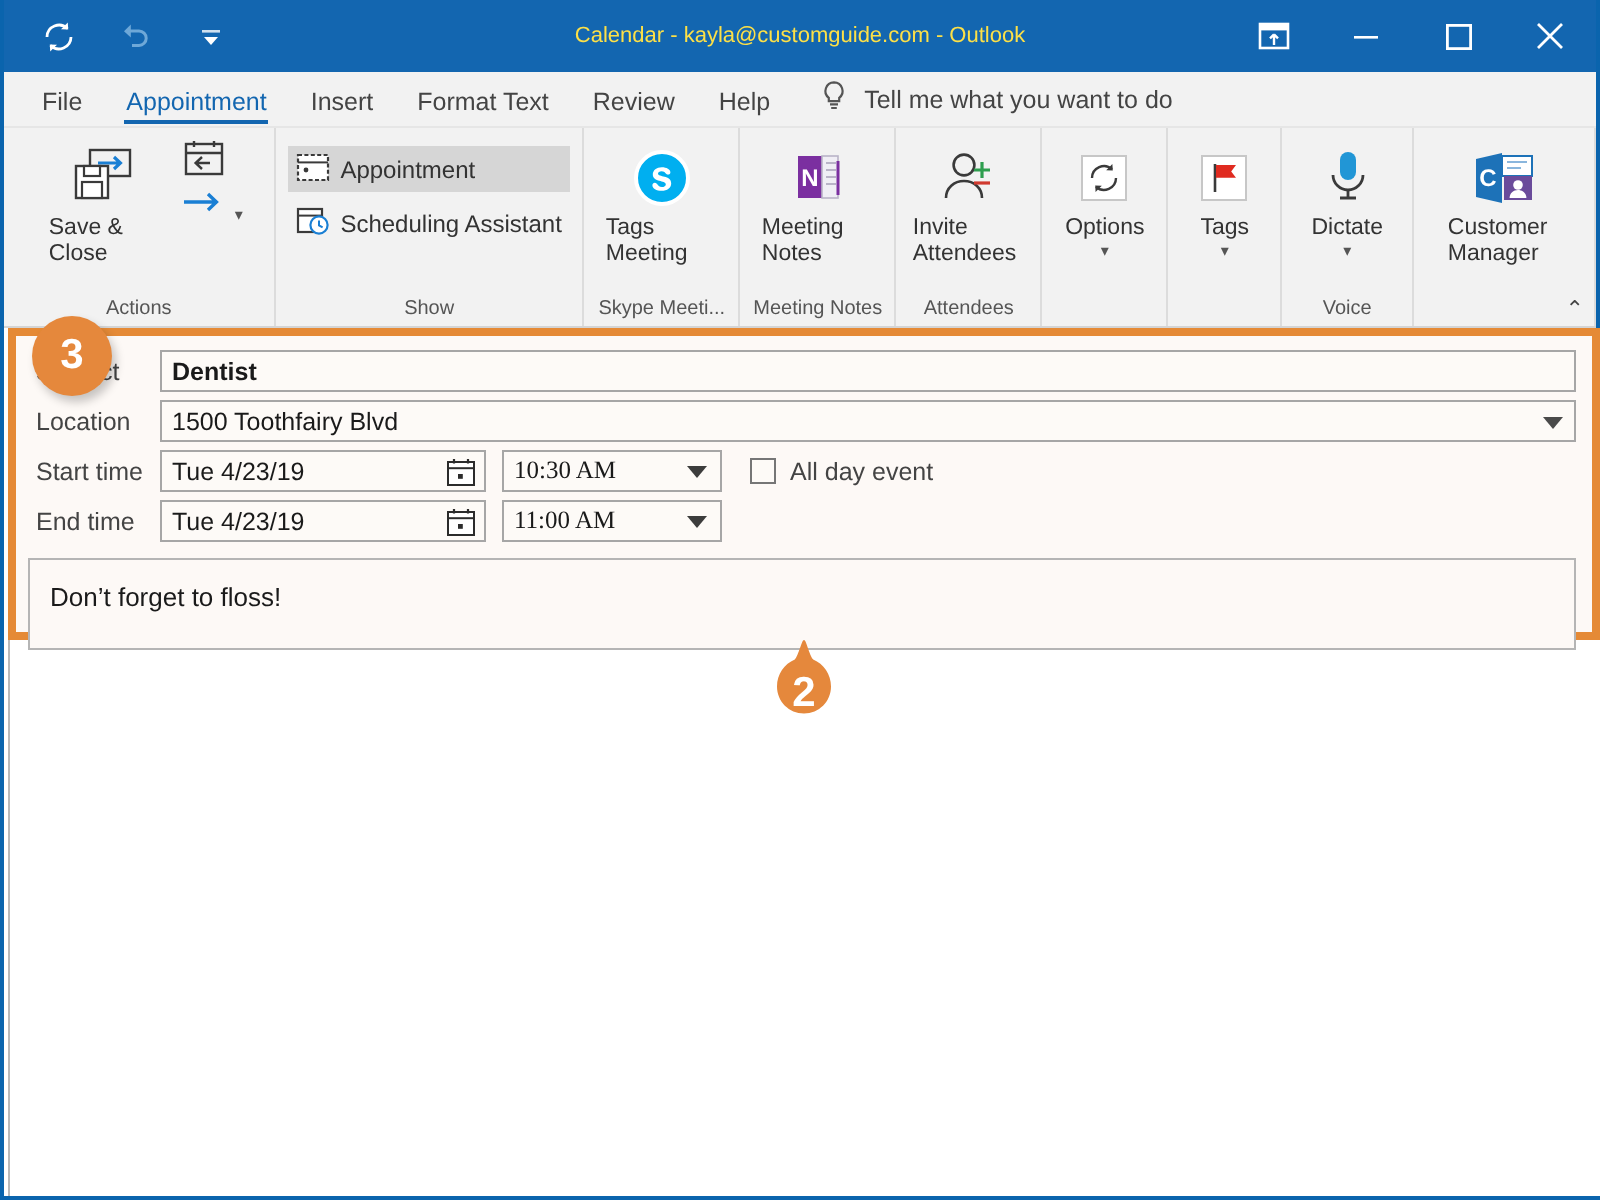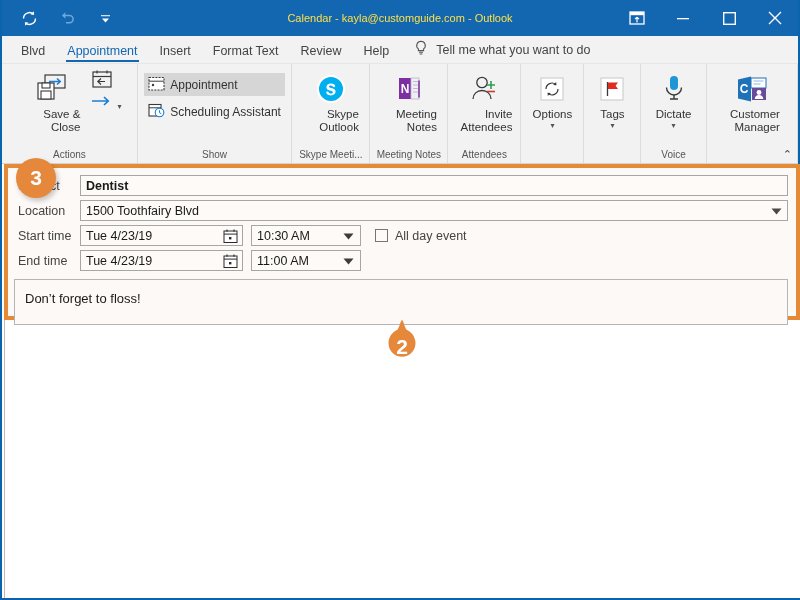--- a/index.html
+++ b/index.html
@@ -118,21 +118,21 @@
     white-space: nowrap;
     overflow: hidden;
   }
   .bigbtn {
     display: flex; flex-direction: column; align-items: center;
     padding: 3px 7px 0 7px;
     min-width: 48px;
   }
   .bigbtn .ico { height: 34px; display: flex; align-items: center; justify-content: center; }
   .bigbtn .lbl {
-    font-size: 11.5px; color: #333333; text-align: right;
+    font-size: 11.5px; color: #333333; text-align: left;
     line-height: 12.5px; margin-top: 2px; white-space: nowrap;
   }
   .bigbtn .lbl.two { white-space: normal; width: 56px; }
   .caretdn { font-size: 8px; color: #555; line-height: 8px; margin-top: 1px; }
 
   .smallbtn {
     display: flex; align-items: center; gap: 5px;
     font-size: 12px; color: #333333;
     padding: 2px 4px;
     white-space: nowrap;
@@ -180,21 +180,21 @@
   }
   .date-field {
     width: 163px; position: relative; padding-right: 24px;
   }
   .datepick {
     position: absolute; right: 4px; top: 50%;
     transform: translateY(-50%);
     display: flex; align-items: center;
   }
   .time-field {
-    width: 110px; margin-left: 8px; position: relative; padding-right: 22px;
+    width: 110px; margin-left: 8px; position: relative; padding-right: 22px; font-family: Liberation Serif, serif;
   }
   .time-caret {
     position: absolute; right: 6px; top: 50%;
     transform: translateY(-50%);
   }
   .allday { display: flex; align-items: center; gap: 7px; margin-left: 14px; }
   .checkbox {
     width: 13px; height: 13px;
     border: 1px solid #767676;
     background: #fdfaf7;
@@ -295,21 +295,21 @@
       </div>
       <div class="win-btn">
         <svg width="14" height="14" viewBox="0 0 14 14">
           <path d="M1 1l12 12M13 1L1 13" stroke="#ffffff" stroke-width="1.4" fill="none"></path>
         </svg>
       </div>
     </div>
   </div>
 
   <div class="tabbar">
-    <div class="tab">Blvd</div>
+    <div class="tab">File</div>
     <div class="tab active">Appointment</div>
     <div class="tab">Insert</div>
     <div class="tab">Format Text</div>
     <div class="tab">Review</div>
     <div class="tab">Help</div>
     <div class="tellme">
       <span>
         <svg width="14" height="16" viewBox="0 0 14 16">
           <path d="M7 1.2a4.3 4.3 0 0 1 2.6 7.7v1.7H4.4V8.9A4.3 4.3 0 0 1 7 1.2z" fill="none" stroke="#555555" stroke-width="1.1"></path>
           <path d="M5 12.2h4M5.6 14h2.8" stroke="#555555" stroke-width="1.1" fill="none"></path>
@@ -389,21 +389,21 @@
     <div class="group" style="width:78px">
       <div class="group-body">
         <div class="bigbtn">
           <div class="ico">
             <svg width="30" height="30" viewBox="0 0 30 30">
               <circle cx="15" cy="15" r="13" fill="#00aff0"></circle>
               <circle cx="15" cy="15" r="13" fill="none" stroke="#ffffff" stroke-width="2"></circle>
               <path d="M19.6 17.6c0 2.3-2 3.8-4.8 3.8-2.6 0-4.6-1.2-4.6-2.8 0-.7.5-1.2 1.2-1.2 1.5 0 1.2 2.1 3.5 2.1 1.2 0 2-.6 2-1.3 0-2.2-6.5-.9-6.5-4.9 0-2.2 1.9-3.7 4.5-3.7 2.4 0 4.3 1.1 4.3 2.5 0 .7-.5 1.2-1.2 1.2-1.3 0-1.2-1.7-3.2-1.7-1.1 0-1.8.5-1.8 1.2 0 2 6.6.7 6.6 4.8z" fill="#ffffff"></path>
             </svg>
           </div>
-          <div class="lbl two">Skype Outlook</div>
+          <div class="lbl two">Tags Meeting</div>
         </div>
       </div>
       <div class="group-label">Skype Meeti...</div>
     </div>
 
     <div class="group" style="width:78px">
       <div class="group-body">
         <div class="bigbtn">
           <div class="ico">
             <svg width="30" height="28" viewBox="0 0 30 28">

